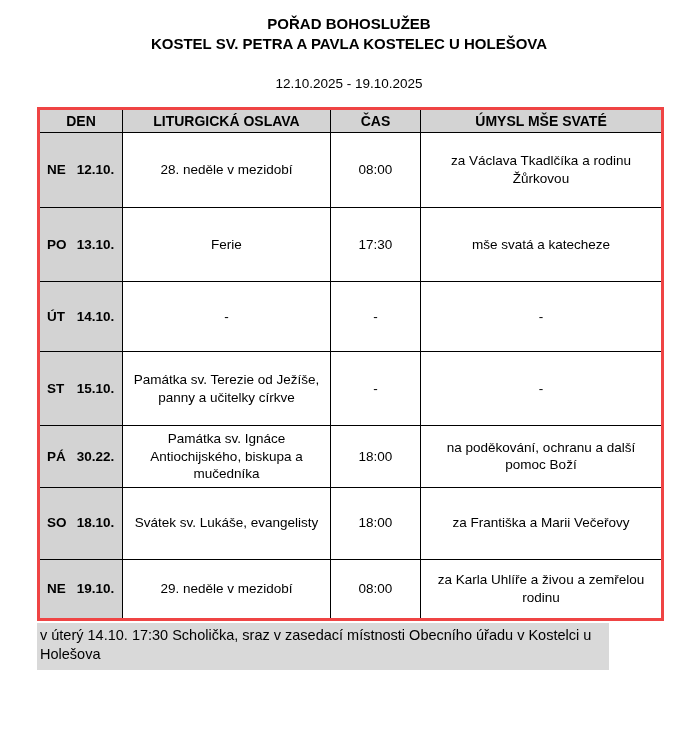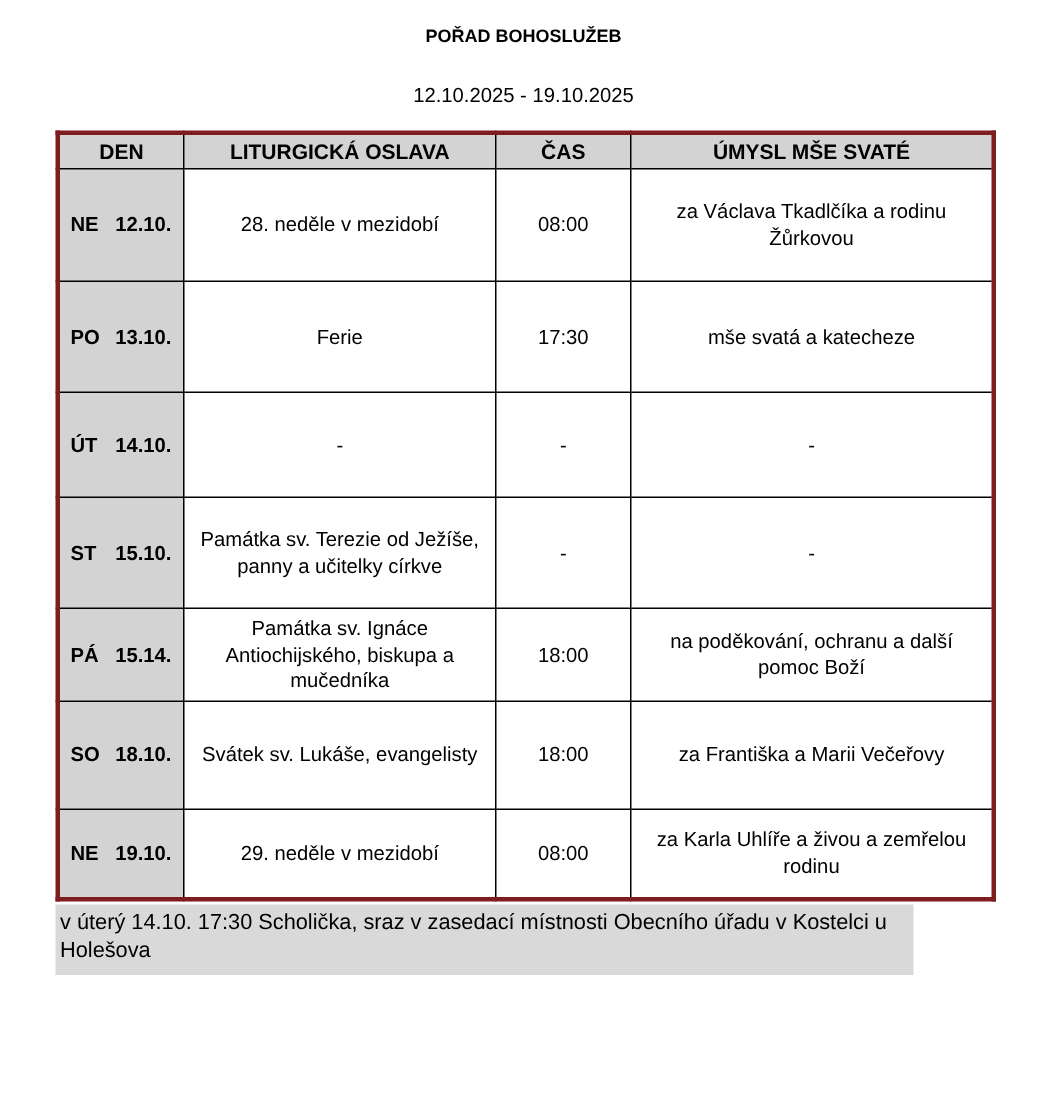--- a/index.html
+++ b/index.html
@@ -10,39 +10,39 @@
     width: 698px;
   }
   .page {
     width: 698px;
     height: 741px;
     padding: 14px 37px 0 37px;
     background: #ffffff;
   }
   .titles { text-align: center; margin-bottom: 14px; }
   .title-line1 {
-    font-size: 12px;
+    font-size: 15px;
     font-weight: bold;
     line-height: 20px;
   }
   .title-line2 {
     font-size: 15px;
     font-weight: bold;
     line-height: 20px;
   }
   .date-range {
     font-size: 13.5px;
     line-height: 19px;
     font-weight: normal;
     margin-top: 20px;
   }
   table.schedule {
     width: 624px;
     border-collapse: collapse;
-    border: 3px solid #7f1d1d;
+    border: 3px solid #ef4444;
     table-layout: fixed;
   }
   col.c-den { width: 84px; }
   col.c-oslava { width: 208px; }
   col.c-cas { width: 90px; }
   col.c-umysl { width: 242px; }
   th {
     background: #d3d3d3;
     border: 1px solid #000;
     font-size: 14px;
@@ -87,20 +87,21 @@
     text-align: left;
   }
 </style>
 </head>
 <body>
 
 <div class="page">
 
   <div class="titles">
     <div class="title-line1">POŘAD BOHOSLUŽEB</div>
+    <div class="title-line2">KOSTEL SV. PETRA A PAVLA KOSTELEC U HOLEŠOVA</div>
     <div class="date-range">12.10.2025 - 19.10.2025</div>
   </div>
 
   <table class="schedule">
     <colgroup>
       <col class="c-den">
         <col class="c-oslava">
         <col class="c-cas">
         <col class="c-umysl">
     </colgroup>
@@ -145,21 +146,21 @@
           <span class="day-abbr">ST</span>
           <span class="day-date">15.10.</span>
         </td>
         <td>Památka sv. Terezie od Ježíše, panny a učitelky církve</td>
         <td>-</td>
         <td>-</td>
       </tr>
       <tr>
         <td class="day-cell">
           <span class="day-abbr">PÁ</span>
-          <span class="day-date">15.14.</span>
+          <span class="day-date">30.22.</span>
         </td>
         <td>Památka sv. Ignáce Antiochijského, biskupa a mučedníka</td>
         <td>18:00</td>
         <td>na poděkování, ochranu a další pomoc Boží</td>
       </tr>
       <tr>
         <td class="day-cell">
           <span class="day-abbr">SO</span>
           <span class="day-date">18.10.</span>
         </td>

